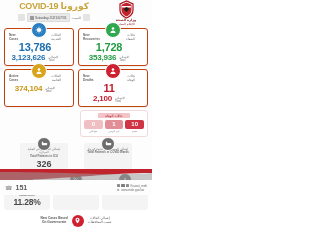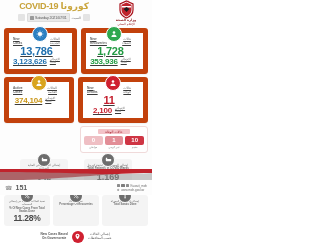--- a/index.html
+++ b/index.html
@@ -41,24 +41,23 @@
     width:17px;height:19px;margin:0 auto;position:relative;
   }
   .crest svg{display:block;}
   .logo-ar{font-size:3px;color:#9b2226;line-height:3.6px;margin-top:0px;}
   .logo-ar b{display:block;font-size:3.4px;color:#8d1b1f;}
 
   
   .grid{position:relative;padding:0 4px;}
   .row{display:flex;gap:4px;margin-bottom:3px;}
   .card{
-    flex:1;background:#ffffff;border:5px solid #c2410c;border-radius:3px;
+    flex:1;background:#ffffff;border:1px solid #c2410c;border-radius:3px;
     position:relative;padding:5px 12px 3px 4px;
     box-shadow:0 1px 1px rgba(0,0,0,0.05);
-    text-decoration:underline;
   }
   .badge{
     position:absolute;left:50%;top:-7px;transform:translateX(-50%);
     width:14px;height:14px;border-radius:50%;
     display:flex;align-items:center;justify-content:center;
     color:#fff;font-size:7px;border:1.4px solid #fff;
   }
   .b-blue{background:#2b7fc1;}
   .b-green{background:#2fa84f;}
   .b-gold{background:#d9a41d;}
@@ -69,21 +68,21 @@
   .lab-ar{font-size:3.2px;line-height:3.6px;color:#666;text-align:right;width:30%;}
   .big-num{
     text-align:center;font-size:11px;font-weight:bold;line-height:11px;
     letter-spacing:-0.2px;margin-top:-1px;
   }
   .n-blue{color:#1f6fae;}
   .n-green{color:#239b44;}
   .n-gold{color:#c99516;}
   .n-red{color:#c31d2c;}
   .sub-row{
-    display:flex;align-items:flex-start;justify-content:center;gap:3px;margin-top:1px;
+    display:flex;align-items:flex-end;justify-content:center;gap:3px;margin-top:1px;
   }
   .sub-num{font-size:8px;font-weight:bold;line-height:8px;letter-spacing:-0.2px;}
   .sub-lab{font-size:2.9px;line-height:3.2px;color:#777;text-align:left;}
   .sub-lab .a{display:block;}
 
   
   .death-strip{
     margin:0 4px;position:relative;border:1px solid #f0dada;border-radius:3px;
     background:#fff;padding:4px 3px 3px;
   }
@@ -327,21 +326,20 @@
     </div>
     <div class="gcard">
       <div class="gbadge">
         <svg width="7" height="7" viewBox="0 0 16 16">
             <rect x="2" y="7" width="12" height="5" rx="1" fill="#fff"></rect>
             <rect x="2" y="4" width="3" height="4" fill="#fff"></rect>
           </svg>
       </div>
       <div class="g-ar">إجمالي المصابين في أجنحة كورونا</div>
       <div class="g-en">Total Patients in COVID Wards</div>
-      <div class="g-num">1,169</div>
     </div>
   </div>
 
   <div class="trio">
     <div class="tcard">
       <div class="gbadge">
         <svg width="6" height="6" viewBox="0 0 16 16">
             <circle cx="4.5" cy="4.5" r="2.2" fill="none" stroke="#fff" stroke-width="1.6"></circle>
             <circle cx="11.5" cy="11.5" r="2.2" fill="none" stroke="#fff" stroke-width="1.6"></circle>
             <path d="M13 3L3 13" stroke="#fff" stroke-width="1.6"></path>

